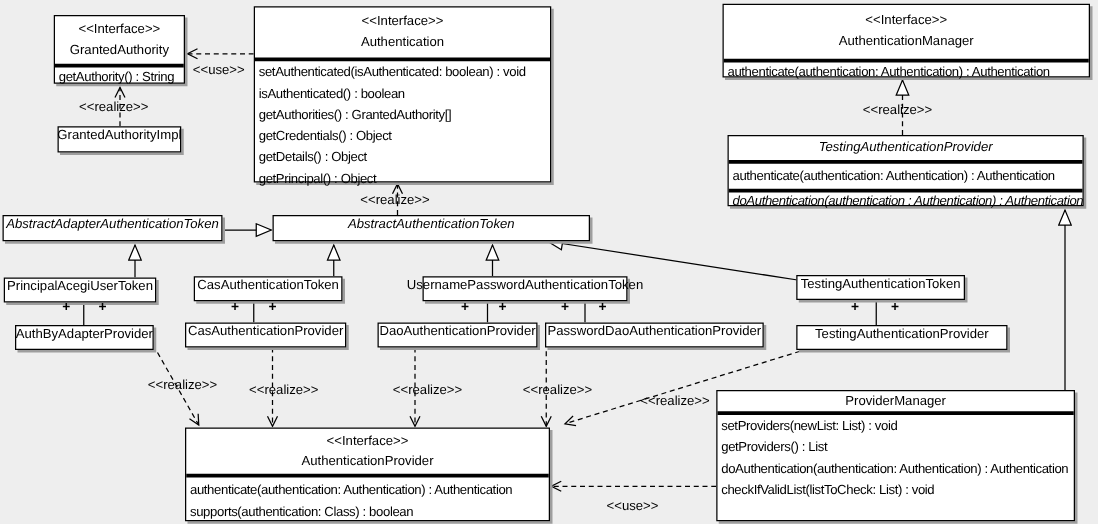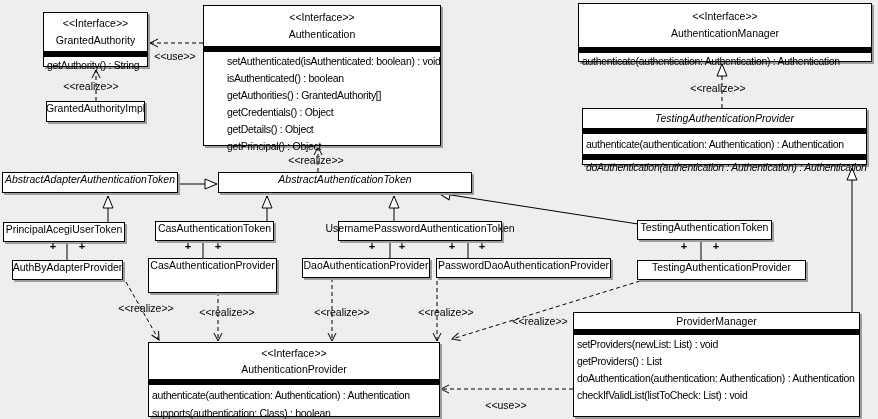--- a/index.html
+++ b/index.html
@@ -7,21 +7,21 @@
     width:878px; height:419px; position:relative; overflow:hidden;
     background:#eeeeee; color:#000;
     font-family:"Liberation Sans", sans-serif;
   }
   .cls {
     position:absolute; background:#ffffff; border:1px solid #000;
     box-shadow:2px 2px 0 #9e9e9e; box-sizing:border-box;
   }
   .hdr { text-align:center; }
   .stereo, .cname { font-size:10.5px; line-height:17px; white-space:nowrap; }
-  .ops { border-top:6px solid #000000; }
+  .ops { border-top:3px solid #000000; }
   .op {
     font-size:10.5px; line-height:17px; padding-left:3px;
     white-space:nowrap; letter-spacing:-0.3px;
   }
   .it { font-style:italic; }
   .namebox {
     display:flex; align-items:flex-start; justify-content:center;
     font-size:10.5px; white-space:nowrap;
   }
   .elabel {
@@ -83,21 +83,21 @@
   <div class="ops">
     <div class="op" style="line-height:16px;">getAuthority() : String</div>
   </div>
 </div>
 
 <div class="cls" style="left:203px; top:5px; width:238px; height:141px;">
   <div class="hdr" style="height:37px; padding-top:3px;">
     <div class="stereo">&lt;&lt;Interface&gt;&gt;</div>
     <div class="cname">Authentication</div>
   </div>
-  <div class="ops" style="padding-top:1px;padding-left:20px;">
+  <div class="ops" style="padding-top:1px;">
     <div class="op">setAuthenticated(isAuthenticated: boolean) : void</div>
     <div class="op">isAuthenticated() : boolean</div>
     <div class="op">getAuthorities() : GrantedAuthority[]</div>
     <div class="op">getCredentials() : Object</div>
     <div class="op">getDetails() : Object</div>
     <div class="op">getPrincipal() : Object</div>
   </div>
 </div>
 
 <div class="cls" style="left:578px; top:3px; width:294px; height:59px;">
@@ -147,21 +147,21 @@
 </div>
 
 <div class="cls namebox" style="left:637px; top:220px; width:135px; height:20px;">
   <span>TestingAuthenticationToken</span>
 </div>
 
 <div class="cls namebox" style="left:12px; top:260px; width:111px; height:20px;">
   <span>AuthByAdapterProvider</span>
 </div>
 
-<div class="cls namebox" style="left:148px; top:258px; width:129px; height:35px;">
+<div class="cls namebox" style="left:148px; top:258px; width:129px; height:20px;">
   <span>CasAuthenticationProvider</span>
 </div>
 
 <div class="cls namebox" style="left:302px; top:258px; width:128px; height:20px;">
   <span>DaoAuthenticationProvider</span>
 </div>
 
 <div class="cls namebox" style="left:436px; top:258px; width:175px; height:20px;">
   <span>PasswordDaoAuthenticationProvider</span>
 </div>

